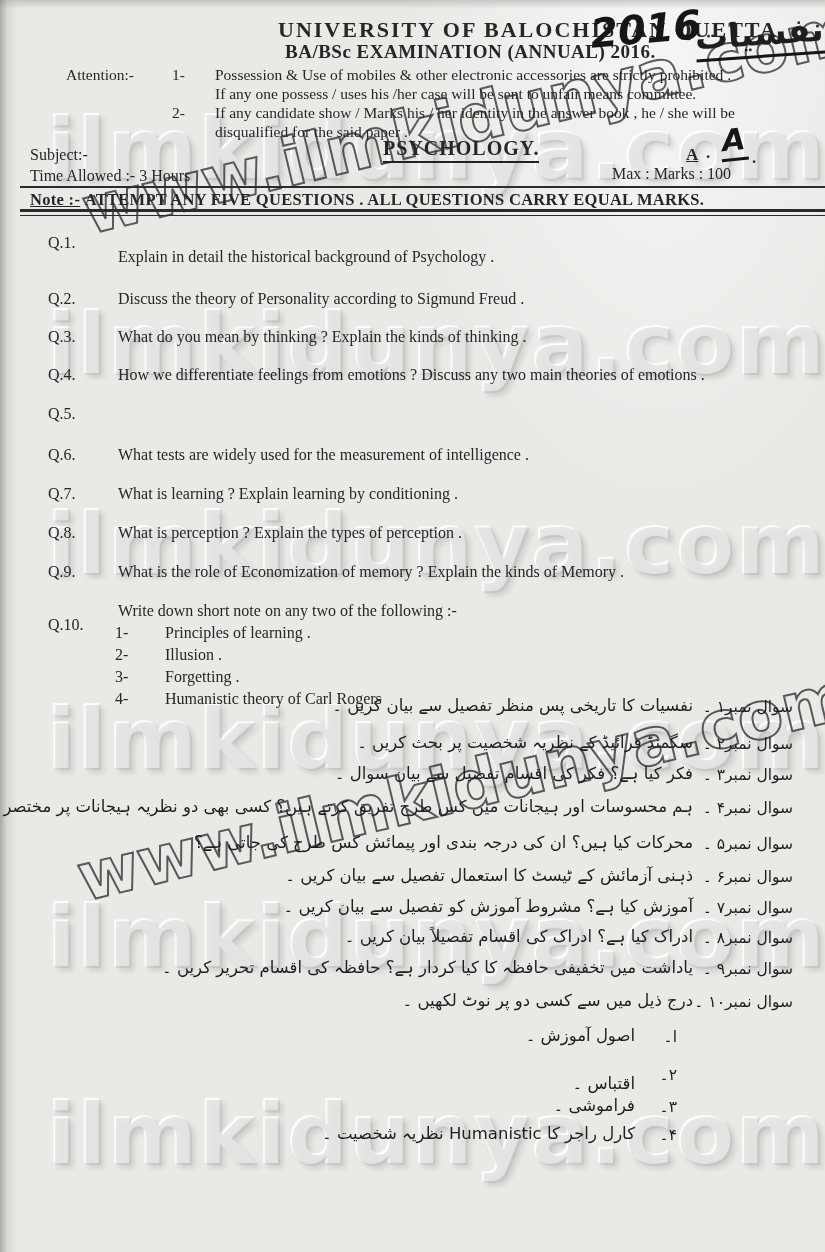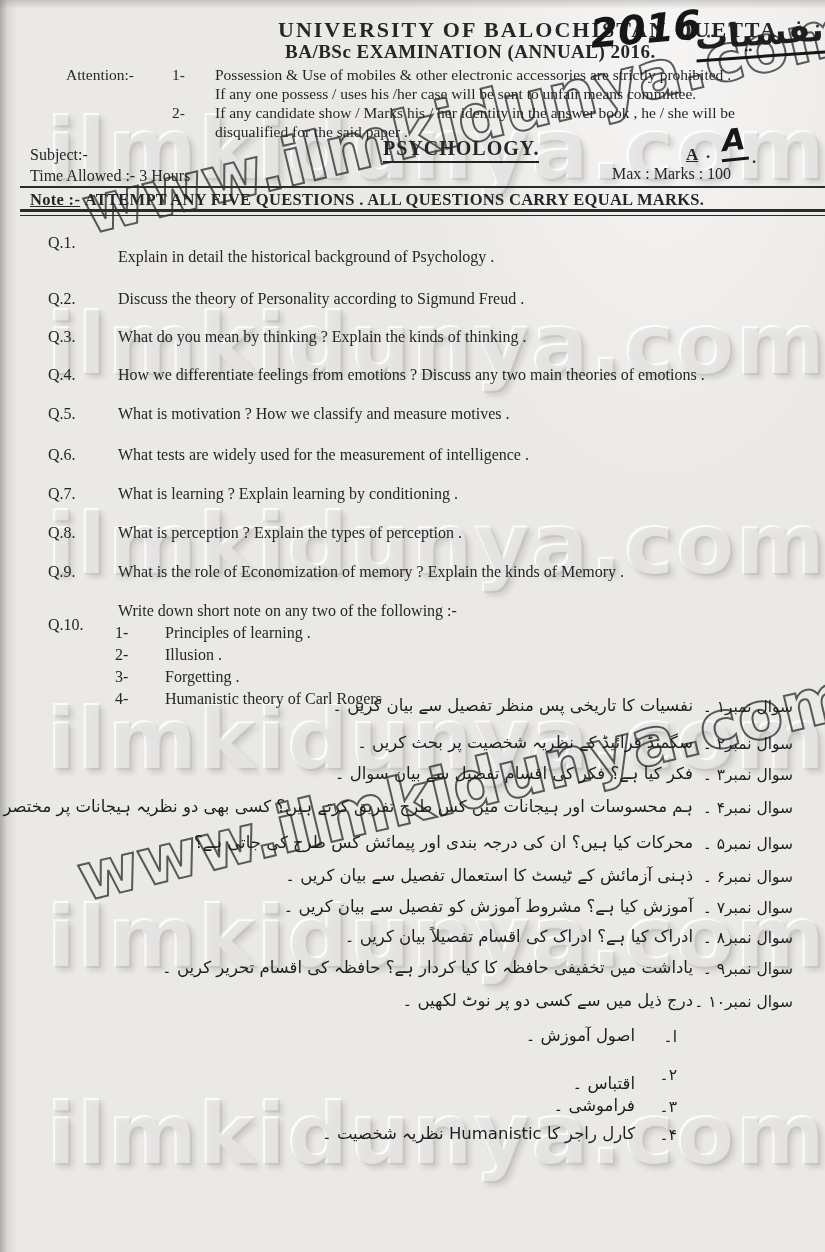--- a/index.html
+++ b/index.html
@@ -96,21 +96,20 @@
   <div class="abs qnum" style="left:48px;top:290px;">Q.2.</div>
   <div class="abs qtext" style="left:118px;top:290px;">Discuss the theory of Personality according to Sigmund Freud .</div>
 
   <div class="abs qnum" style="left:48px;top:328px;">Q.3.</div>
   <div class="abs qtext" style="left:118px;top:328px;">What do you mean by thinking ? Explain the kinds of thinking .</div>
 
   <div class="abs qnum" style="left:48px;top:366px;">Q.4.</div>
   <div class="abs qtext" style="left:118px;top:366px;">How we differentiate feelings from emotions ? Discuss any two main theories of emotions .</div>
 
   <div class="abs qnum" style="left:48px;top:405px;">Q.5.</div>
-  <div class="abs qtext" style="left:118px;top:405px;">What is motivation ? How we classify and measure motives .</div>
 
   <div class="abs qnum" style="left:48px;top:446px;">Q.6.</div>
   <div class="abs qtext" style="left:118px;top:446px;">What tests are widely used for the measurement of intelligence .</div>
 
   <div class="abs qnum" style="left:48px;top:485px;">Q.7.</div>
   <div class="abs qtext" style="left:118px;top:485px;">What is learning ? Explain learning by conditioning .</div>
 
   <div class="abs qnum" style="left:48px;top:524px;">Q.8.</div>
   <div class="abs qtext" style="left:118px;top:524px;">What is perception ? Explain the types of perception .</div>
 

